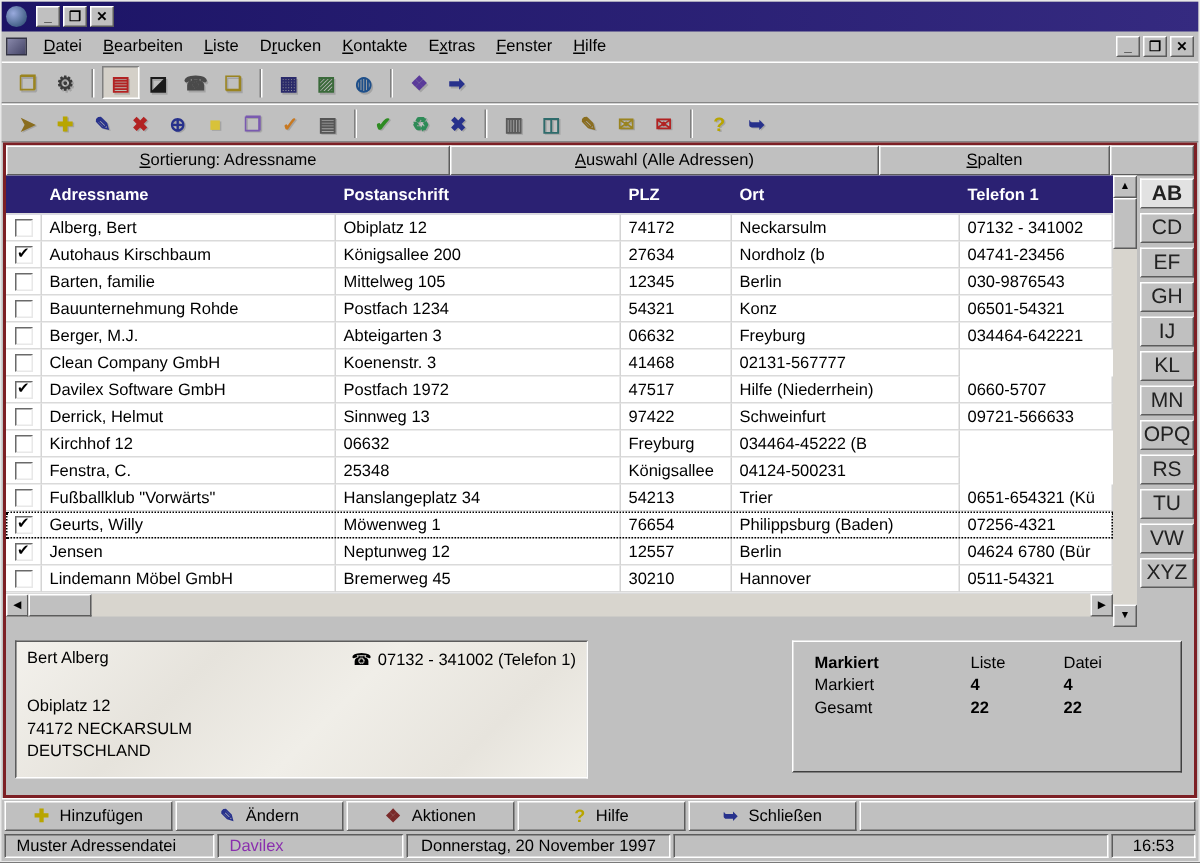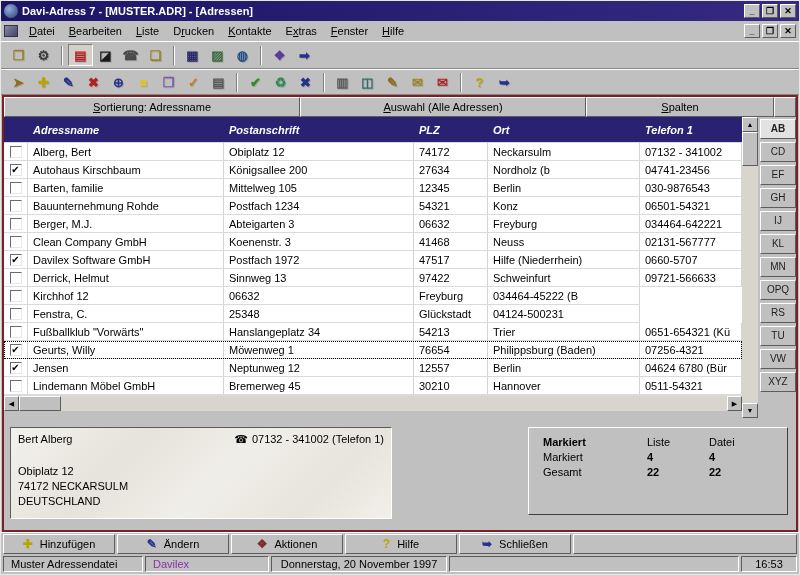--- a/index.html
+++ b/index.html
@@ -40,42 +40,42 @@
 
   
   .sort-row{display:flex;height:20px;flex:none;}
   .sort-btn{background:#c0c0c0;text-align:center;line-height:17px;overflow:hidden;white-space:nowrap;font-size:11px;}
   .sort-btn u{text-decoration:underline;}
 
   
   .list-area{display:flex;flex:1;min-height:0;}
   .table{width:738px;display:flex;flex-direction:column;background:#fff;min-height:0;}
   .tgrid{display:grid;grid-template-columns:24px 196px 190px 74px 152px 1fr;}
-  .t-header{height:26px;background:#2b2173;color:#fff;font-weight:700;flex:none;align-items:center;font-style:italic;}
+  .t-header{height:26px;background:#2b2173;color:#fff;font-weight:700;flex:none;align-items:center;}
   .t-header .cell{border-right:none;}
   .t-body{flex:none;}
   .t-row{height:18px;background:#fff;align-items:center;}
   .t-row.focused{outline:1px dotted #000;outline-offset:-1px;}
   .cell{padding:0 5px;overflow:hidden;white-space:nowrap;height:100%;display:flex;align-items:center;border-right:1px solid #d4d4d4;border-bottom:1px solid #dadada;}
   .cb-cell{justify-content:center;padding:0;}
   .cb{width:12px;height:12px;background:#fff;border:1px solid;border-color:#6a6a6a #e8e8e8 #e8e8e8 #6a6a6a;font-size:10px;line-height:10px;text-align:center;color:#000;}
   .t-fill{flex:1;background:#fff;border-top:1px solid #dadada;}
 
   
   .v-scroll{width:16px;background:#d8d5ce;display:flex;flex-direction:column;flex:none;}
   .sb-btn{height:15px;width:100%;background:#c0c0c0;font-size:7px;text-align:center;line-height:13px;flex:none;padding:0;}
   .sb-thumb-v{height:34px;background:#c0c0c0;flex:none;}
   .sb-track-fill{flex:1;}
   .h-scroll{height:15px;background:#d8d5ce;display:flex;flex:none;width:738px;}
   .sb-btn-h{width:15px;height:15px;background:#c0c0c0;font-size:7px;text-align:center;line-height:13px;flex:none;padding:0;}
   .sb-thumb-h{width:42px;background:#c0c0c0;flex:none;}
 
   
   .tabs-col{width:40px;display:flex;flex-direction:column;padding:2px 2px 0 2px;gap:3px;flex:none;}
-  .alpha-tab{height:20px;background:#c0c0c0;text-align:center;line-height:17px;font-size:10px;color:#222;border:1px solid;border-color:#ffffff #5c5c5c #5c5c5c #ffffff;flex:none;}
+  .alpha-tab{height:20px;background:#c0c0c0;text-align:center;line-height:17px;font-size:14px;color:#222;border:1px solid;border-color:#ffffff #5c5c5c #5c5c5c #ffffff;flex:none;}
   .alpha-tab.active{background:#e2e2e2;font-weight:700;}
 
   
   .bottom-panels{height:112px;display:flex;padding:9px 8px 6px 6px;flex:none;}
   .preview-card{width:382px;height:92px;background:
       linear-gradient(135deg,#f3f1ec 0%,#e6e3dc 30%,#f0eee8 55%,#e7e4dd 80%,#f2f0ea 100%);
       position:relative;padding:4px 7px;border:1px solid;border-color:#5c5c5c #ffffff #ffffff #5c5c5c;}
   .pv-name{position:absolute;left:7px;top:5px;}
   .pv-phone{position:absolute;right:7px;top:5px;}
   .pv-phone-icon{margin-right:4px;}
@@ -103,21 +103,20 @@
   .sb-gap{flex:1;}
   .sb-time{width:56px;text-align:center;}
 </style>
 </head>
 <body>
 
 <div class="window">
 
   <div class="titlebar">
     <div class="title-icon"></div>
-    <div class="title-text">Davi-Adress 7 - [MUSTER.ADR] - [Adressen]</div>
     <div class="win-btn raised">_</div>
     <div class="win-btn raised">❐</div>
     <div class="win-btn raised">✕</div>
   </div>
 
   <div class="menubar">
     <div class="menu-icon"></div>
     <div class="menu-items">
         <span class="menu-item"><u>D</u>atei</span>
         <span class="menu-item"><u>B</u>earbeiten</span>
@@ -234,21 +233,21 @@
       <div class="tb-btn">
         <span class="tb-glyph" style="color: rgb(39, 49, 140);">➥</span>
       </div>
     </div>
 
   <div class="main-frame">
 
     <div class="sort-row">
       <button class="sort-btn raised" style="width:296px"><u>S</u><span>ortierung: Adressname</span></button>
       <button class="sort-btn raised" style="width:286px"><u>A</u><span>uswahl (Alle Adressen)</span></button>
-      <button class="sort-btn raised" style="width:188px"><u>S</u><span>palten</span></button>
+      <button class="sort-btn raised" style="width:154px"><u>S</u><span>palten</span></button>
       <div class="sort-btn raised" style="flex:1"></div>
     </div>
 
     <div class="list-area">
       <div style="display:flex;flex-direction:column;min-height:0;">
         <div class="table">
           <div class="t-header tgrid">
             <div class="cell cb-cell"></div>
             <div class="cell">Adressname</div>
             <div class="cell">Postanschrift</div>
@@ -307,21 +306,20 @@
                 <div class="cell">Freyburg</div>
                 <div class="cell">034464-642221</div>
               </div>
               <div class="t-row tgrid">
                 <div class="cell cb-cell">
                   <span class="cb"></span>
                 </div>
                 <div class="cell">Clean Company GmbH</div>
                 <div class="cell">Koenenstr. 3</div>
                 <div class="cell">41468</div>
-                <div class="cell">Neuss</div>
                 <div class="cell">02131-567777</div>
               </div>
               <div class="t-row tgrid">
                 <div class="cell cb-cell">
                   <span class="cb">✔</span>
                 </div>
                 <div class="cell">Davilex Software GmbH</div>
                 <div class="cell">Postfach 1972</div>
                 <div class="cell">47517</div>
                 <div class="cell">Hilfe (Niederrhein)</div>
@@ -345,21 +343,21 @@
                 <div class="cell">06632</div>
                 <div class="cell">Freyburg</div>
                 <div class="cell">034464-45222 (B</div>
               </div>
               <div class="t-row tgrid">
                 <div class="cell cb-cell">
                   <span class="cb"></span>
                 </div>
                 <div class="cell">Fenstra, C.</div>
                 <div class="cell">25348</div>
-                <div class="cell">Glückstadt</div>
+                <div class="cell">Königsallee</div>
                 <div class="cell">04124-500231</div>
               </div>
               <div class="t-row tgrid">
                 <div class="cell cb-cell">
                   <span class="cb"></span>
                 </div>
                 <div class="cell">Fußballklub "Vorwärts"</div>
                 <div class="cell">Hanslangeplatz 34</div>
                 <div class="cell">54213</div>
                 <div class="cell">Trier</div>

